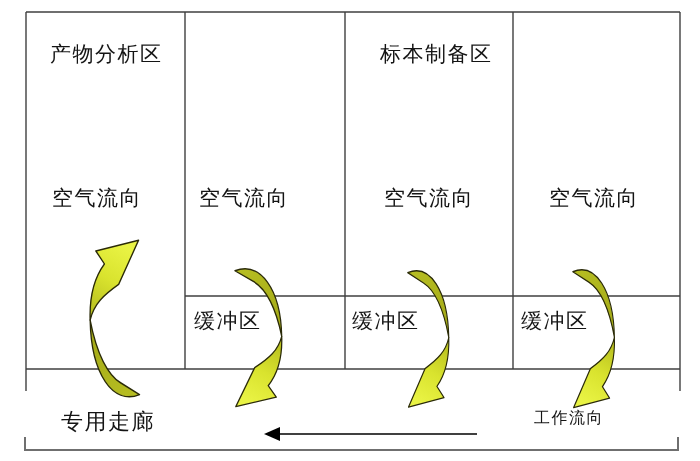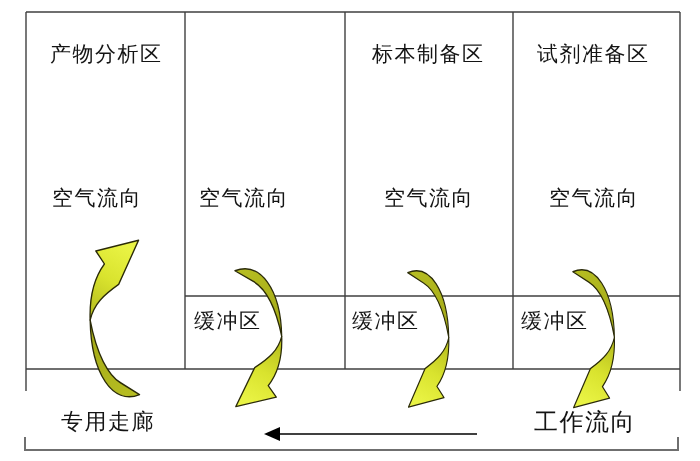--- a/index.html
+++ b/index.html
@@ -15,31 +15,31 @@
   .label{
     position:absolute;
     z-index:2;
     white-space:nowrap;
     line-height:1;
     letter-spacing:1.5px;
     font-size:21px;
   }
   .zone-title-1{left:50px;top:44px;}
   .zone-title-2{left:227px;top:44px;}
-  .zone-title-3{left:372px;top:44px;}
+  .zone-title-3{left:380px;top:44px;}
   .zone-title-4{left:537px;top:44px;}
   .air-1{left:52px;top:188px;}
   .air-2{left:199px;top:188px;}
   .air-3{left:384px;top:188px;}
   .air-4{left:549px;top:188px;}
   .buffer-2{left:194px;top:311px;}
   .buffer-3{left:352px;top:311px;}
   .buffer-4{left:521px;top:311px;}
   .corridor{left:61px;top:411px;font-size:22px;}
-  .workflow{left:534px;top:410px;font-size:24px;}
+  .workflow{left:534px;top:410px;font-size:16px;}
 </style>
 </head>
 <body>
 
 <div class="canvas">
 
   <svg class="layer" width="700" height="461" viewBox="0 0 700 461">
     <defs>
       <linearGradient id="brightGrad" gradientUnits="userSpaceOnUse" x1="63" y1="74" x2="26" y2="142">
         <stop offset="0" stop-color="#b2b91d"></stop>
@@ -75,21 +75,20 @@
     <use href="#airCycleArrow" transform="translate(564,267) scale(0.80,0.95)"></use>
 
     <g>
       <line x1="279" y1="434" x2="477" y2="434" stroke="#000" stroke-width="1.5"></line>
       <polygon points="264,434 280,427 280,441" fill="#000"></polygon>
     </g>
   </svg>
 
   <div class="label zone-title-1">产物分析区</div>
   <div class="label zone-title-3">标本制备区</div>
-  <div class="label zone-title-4">试剂准备区</div>
 
   <div class="label air-1">空气流向</div>
   <div class="label air-2">空气流向</div>
   <div class="label air-3">空气流向</div>
   <div class="label air-4">空气流向</div>
 
   <div class="label buffer-2">缓冲区</div>
   <div class="label buffer-3">缓冲区</div>
   <div class="label buffer-4">缓冲区</div>
 

